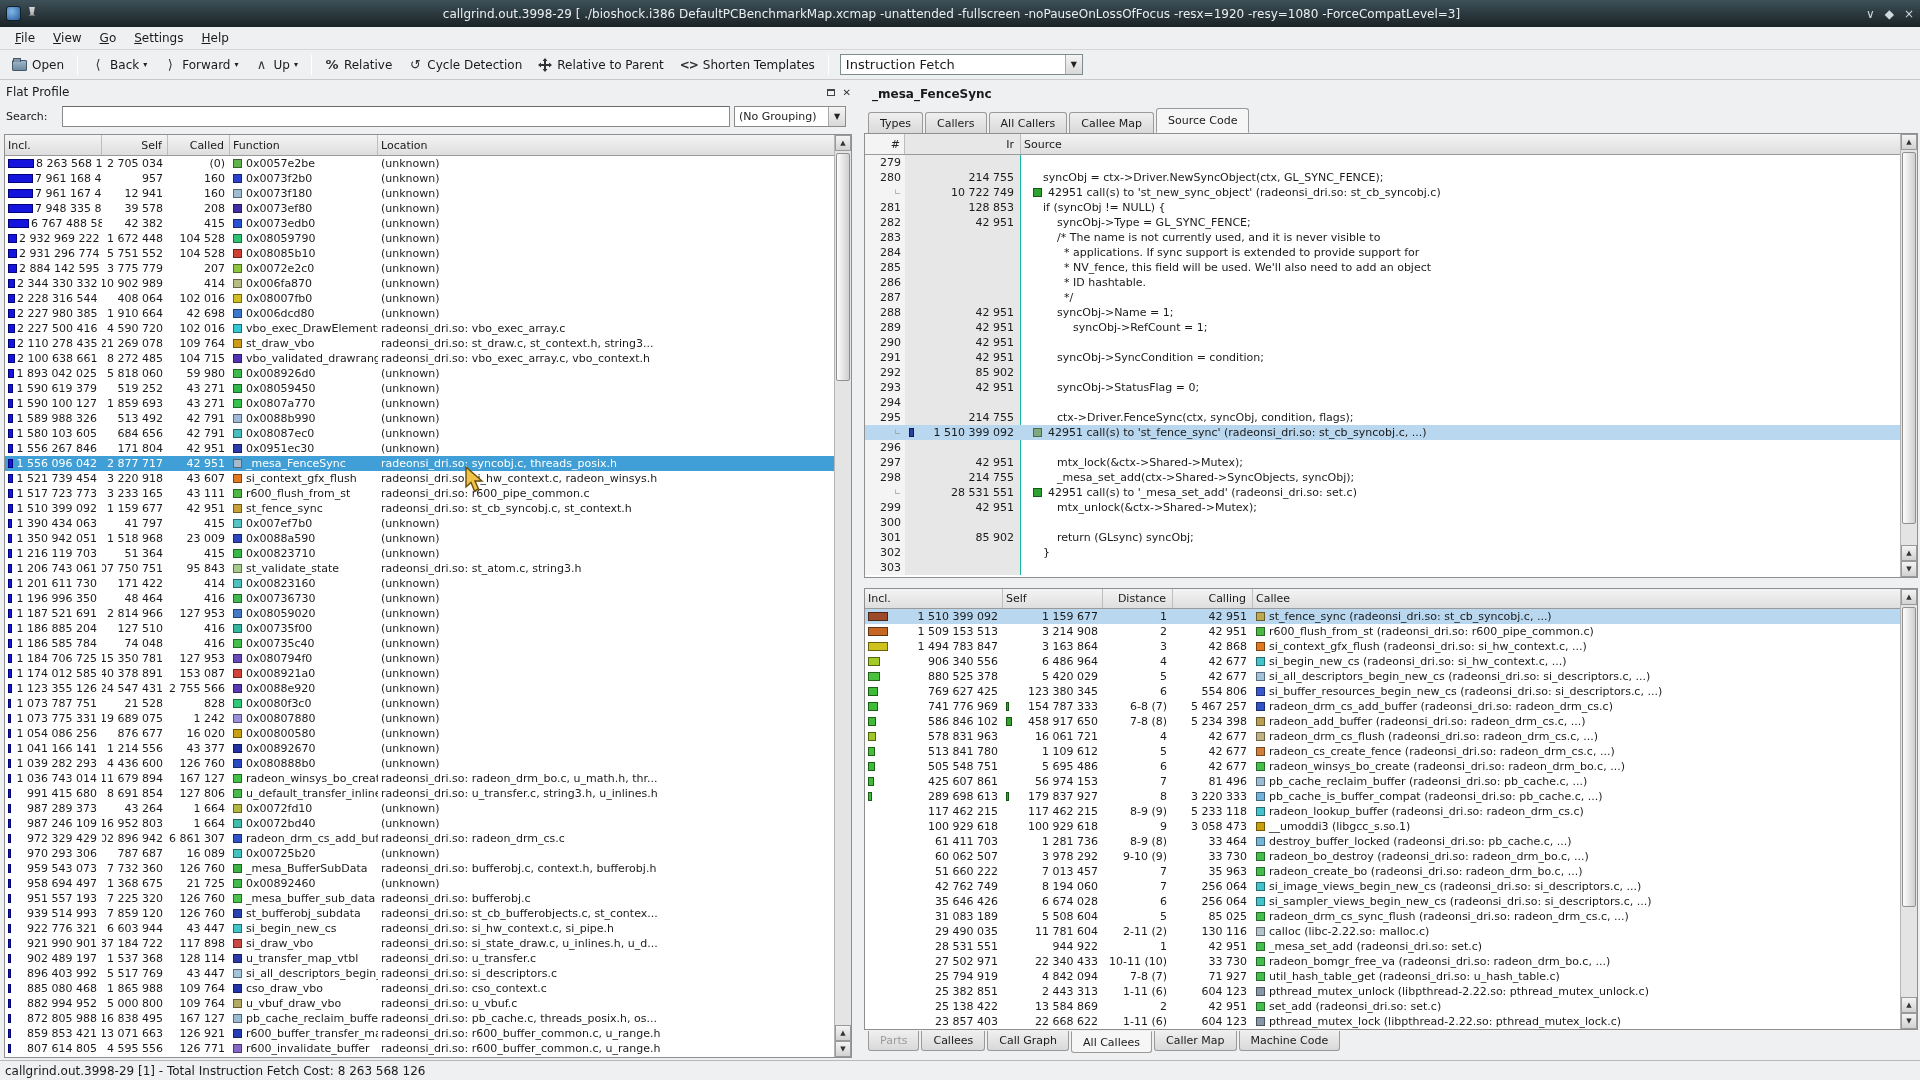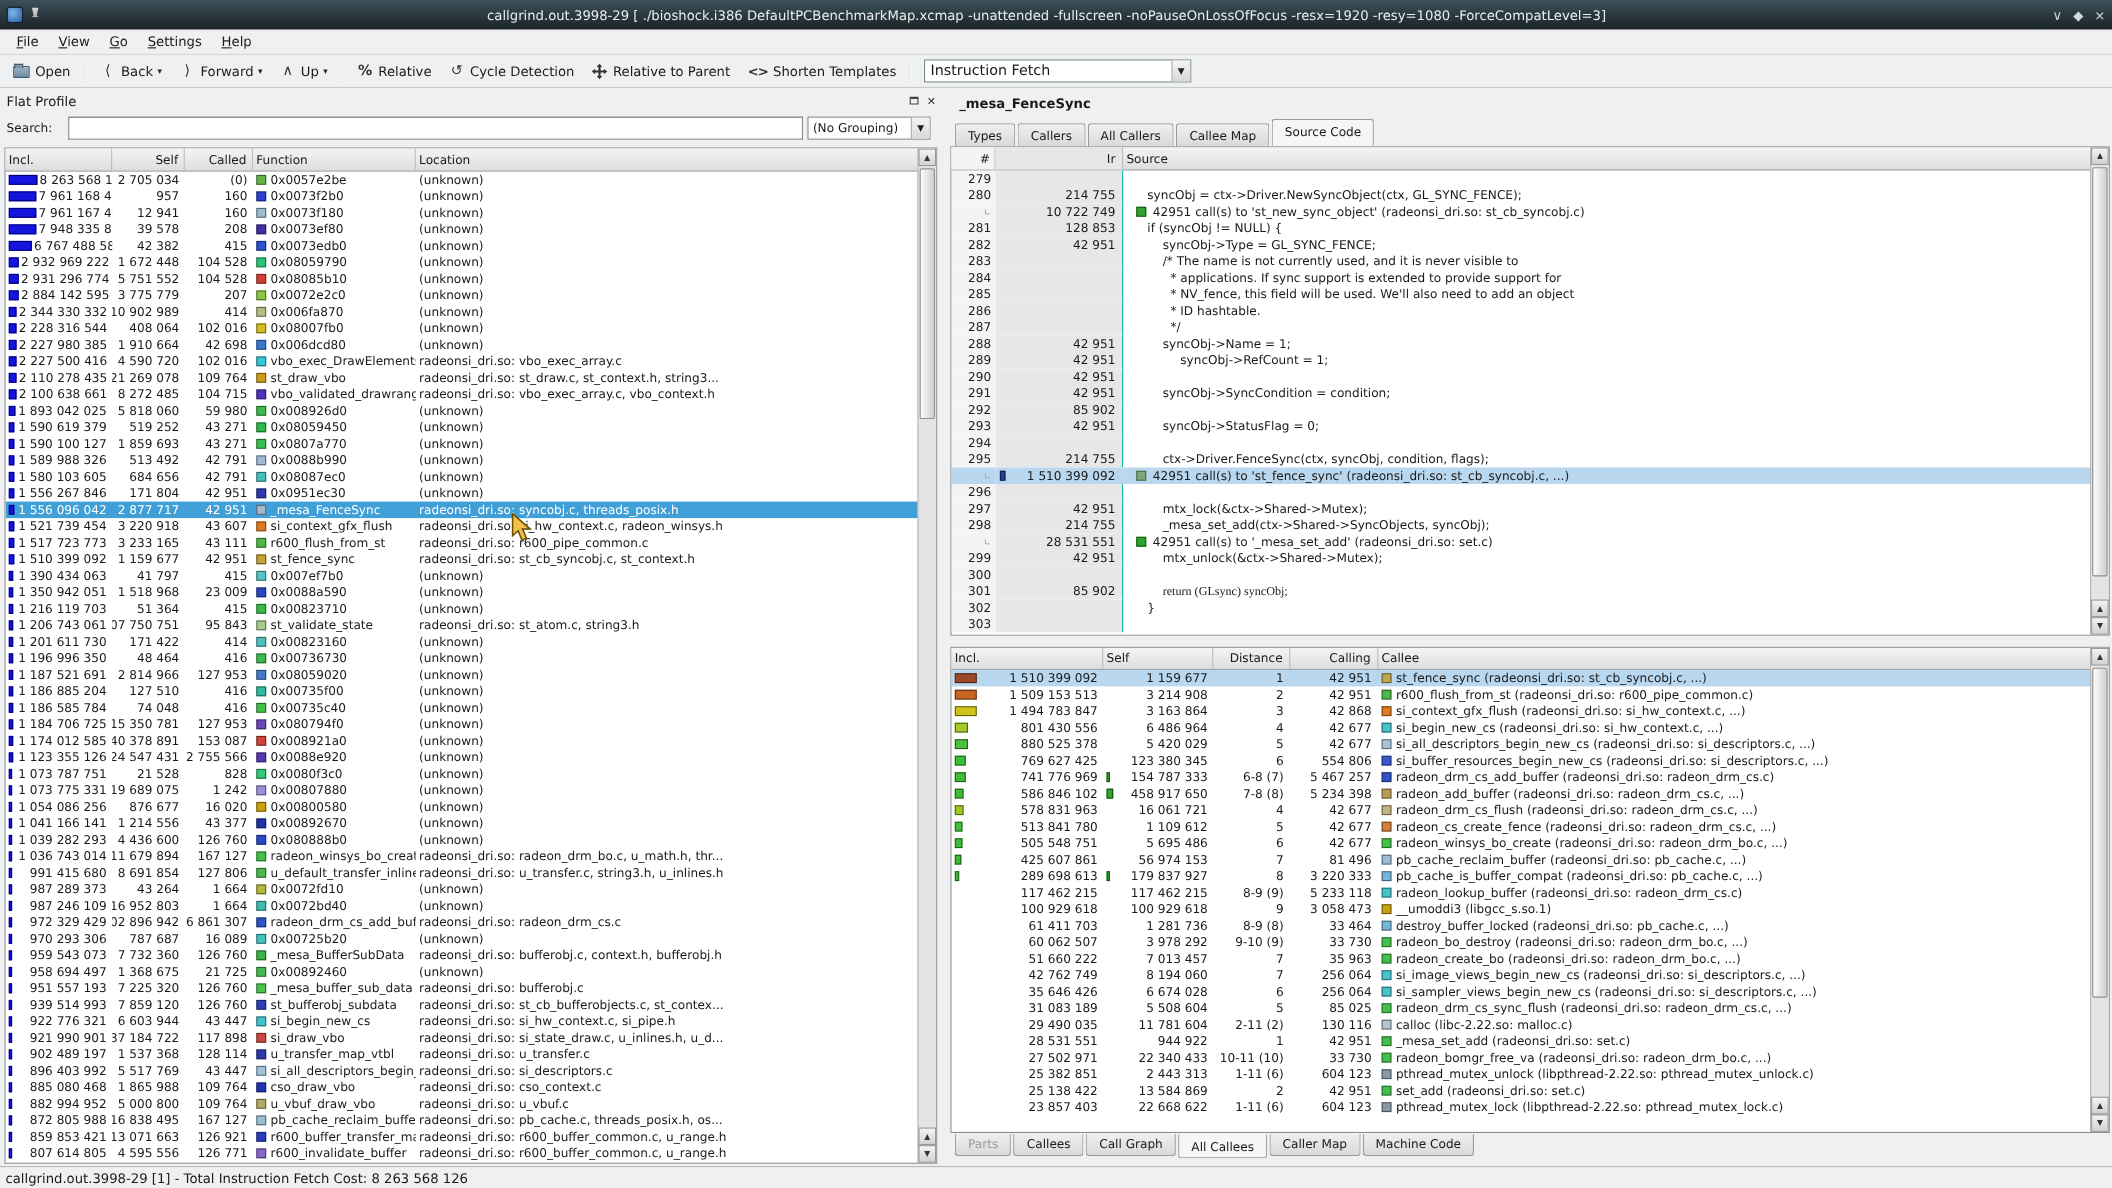--- a/index.html
+++ b/index.html
@@ -1262,21 +1262,21 @@
           <div class="c c-src">
             <span style="padding-left: 8px;"></span>
           </div>
         </div>
         <div class="srow">
           <div class="c c-ln">301</div>
           <div class="c c-ir">
             <span>85 902</span>
           </div>
           <div class="c c-src">
-            <span style="padding-left: 36px; font-family: Liberation Serif, serif;">return (GLsync) syncObj;</span>
+            <span style="padding-left: 36px;">return (GLsync) syncObj;</span>
           </div>
         </div>
         <div class="srow">
           <div class="c c-ln">302</div>
           <div class="c c-ir">
             <span></span>
           </div>
           <div class="c c-src">
             <span style="padding-left: 22px;">}</span>
           </div>
@@ -1351,21 +1351,21 @@
           <div class="c b-dist">3</div>
           <div class="c b-call">42 868</div>
           <div class="c b-callee">
             <span class="sq" style="background: rgb(224, 121, 31);"></span>
             <span>si_context_gfx_flush (radeonsi_dri.so: si_hw_context.c, ...)</span>
           </div>
         </div>
         <div class="trow">
           <div class="c b-incl">
             <span class="cbar" style="background: rgb(164, 202, 39); width: 12px;"></span>
-            <span class="nm">801 430 556</span>
+            <span class="nm">906 340 556</span>
           </div>
           <div class="c b-self">
             <span class="nm">6 486 964</span>
           </div>
           <div class="c b-dist">4</div>
           <div class="c b-call">42 677</div>
           <div class="c b-callee">
             <span class="sq" style="background: rgb(67, 195, 203);"></span>
             <span>si_begin_new_cs (radeonsi_dri.so: si_hw_context.c, ...)</span>
           </div>
@@ -1653,20 +1653,34 @@
             <span class="nm">27 502 971</span>
           </div>
           <div class="c b-self">
             <span class="nm">22 340 433</span>
           </div>
           <div class="c b-dist">10-11 (10)</div>
           <div class="c b-call">33 730</div>
           <div class="c b-callee">
             <span class="sq" style="background: rgb(68, 191, 76);"></span>
             <span>radeon_bomgr_free_va (radeonsi_dri.so: radeon_drm_bo.c, ...)</span>
+          </div>
+        </div>
+        <div class="trow">
+          <div class="c b-incl">
+            <span class="nm">25 794 919</span>
+          </div>
+          <div class="c b-self">
+            <span class="nm">4 842 094</span>
+          </div>
+          <div class="c b-dist">7-8 (7)</div>
+          <div class="c b-call">71 927</div>
+          <div class="c b-callee">
+            <span class="sq" style="background: rgb(68, 191, 76);"></span>
+            <span>util_hash_table_get (radeonsi_dri.so: u_hash_table.c)</span>
           </div>
         </div>
         <div class="trow">
           <div class="c b-incl">
             <span class="nm">25 382 851</span>
           </div>
           <div class="c b-self">
             <span class="nm">2 443 313</span>
           </div>
           <div class="c b-dist">1-11 (6)</div>

